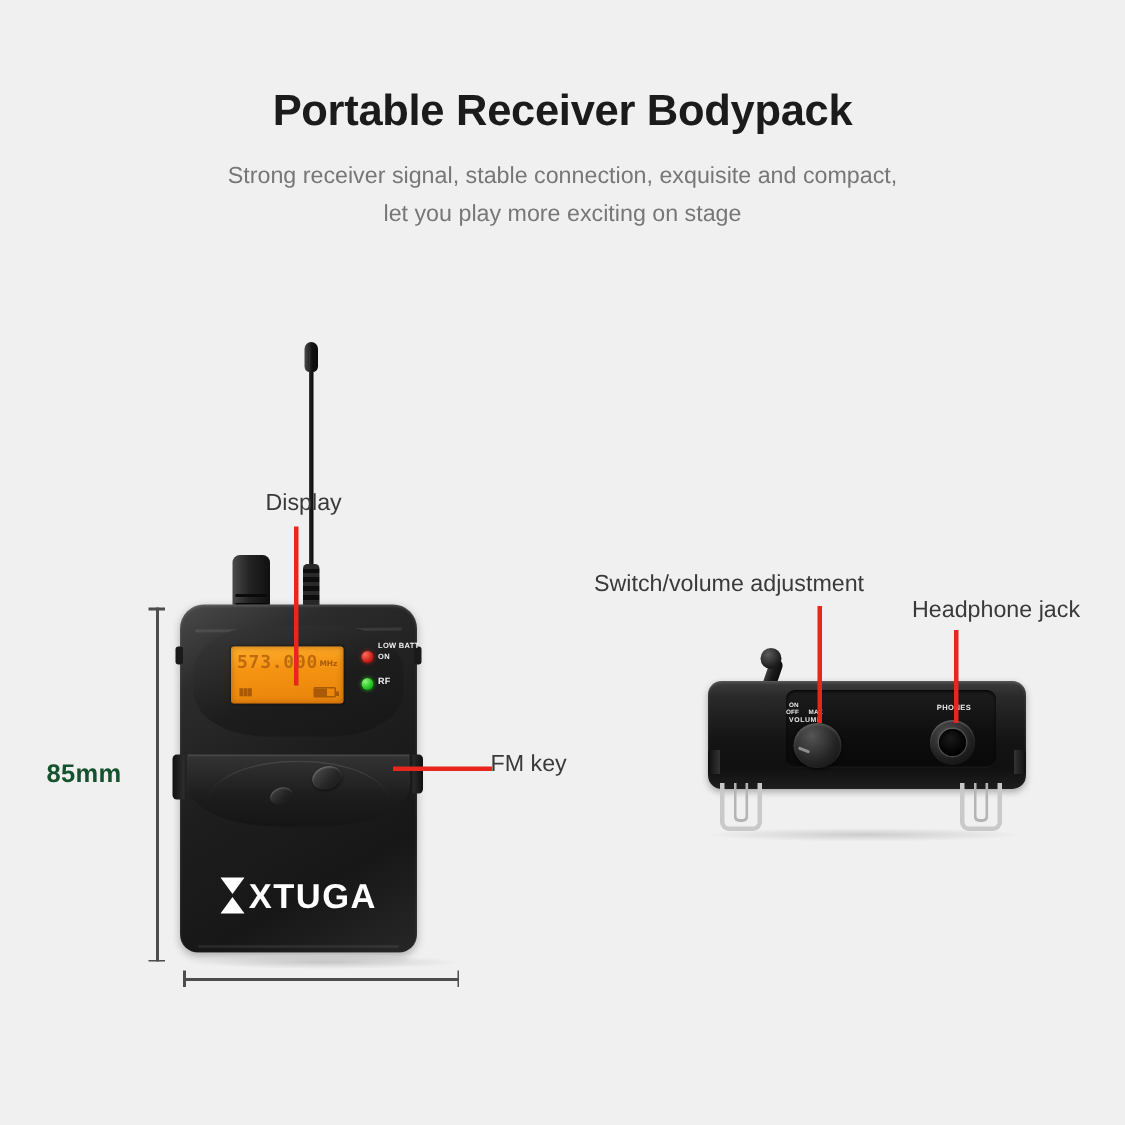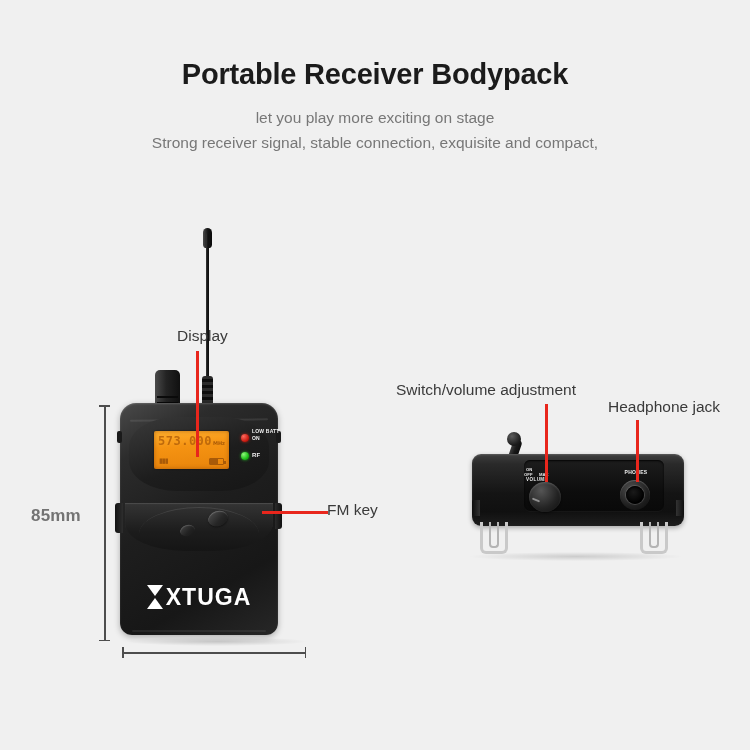--- a/index.html
+++ b/index.html
@@ -41,21 +41,21 @@
   .rl-phonejack { left: 636px; top: 420px; width: 2.5px; height: 62px; }
 
   
   .dim-v { position: absolute; left: 99px; top: 405px; width: 11px; height: 236px; }
   .dim-v .shaft { position: absolute; left: 5px; top: 0; width: 1.5px; height: 236px; background: #4d4d4d; }
   .dim-v .cap   { position: absolute; left: 0; width: 11px; height: 1.5px; background: #4d4d4d; }
   .dim-v .cap.t { top: 0; }
   .dim-v .cap.b { bottom: 0; }
   .dim-label-v {
     position: absolute; left: 31px; top: 506px;
-    font-size: 17px; font-weight: bold; color: #737373; letter-spacing: 0.2px;
+    font-size: 17px; font-weight: bold; color: #14532d; letter-spacing: 0.2px;
   }
 
   .dim-h { position: absolute; left: 122px; top: 647px; width: 184px; height: 11px; }
   .dim-h .shaft { position: absolute; top: 5px; left: 0; width: 184px; height: 1.5px; background: #4d4d4d; }
   .dim-h .cap   { position: absolute; top: 0; width: 1.5px; height: 11px; background: #4d4d4d; }
   .dim-h .cap.l { left: 0; }
   .dim-h .cap.r { right: 0; }
   .dim-label-h {
     position: absolute; left: 122px; top: 662px; width: 184px; text-align: center;
     font-size: 17px; font-weight: bold; color: #2b2b2b; letter-spacing: 0.2px;
@@ -340,22 +340,22 @@
   }
 </style>
 </head>
 <body>
 
 <div id="page">
 
   <div class="header">
     <div class="title">Portable Receiver Bodypack</div>
     <div class="subtitle">
+      <div>Strong receiver signal, stable connection, exquisite and compact,</div>
       <div>let you play more exciting on stage</div>
-      <div>Strong receiver signal, stable connection, exquisite and compact,</div>
     </div>
   </div>
 
   <div class="shadow-left"></div>
   <div class="shadow-right"></div>
 
   <div class="bodypack">
 
     <div class="ant-tip"></div>
     <div class="ant-rod"></div>

